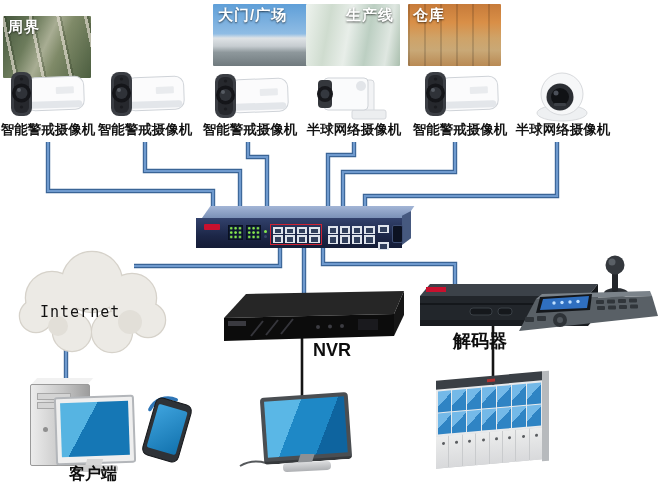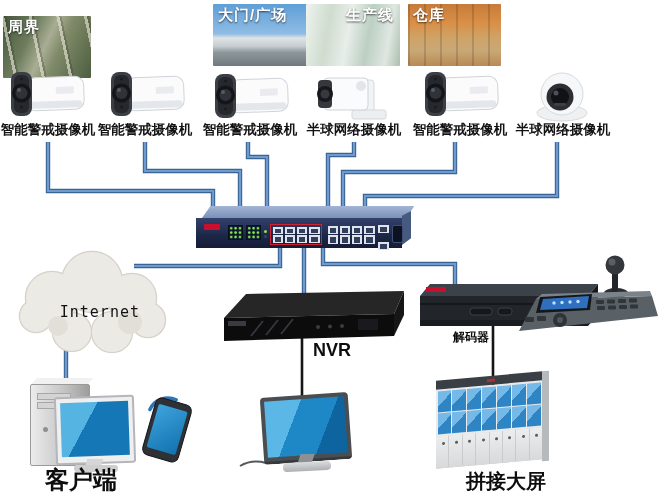--- a/index.html
+++ b/index.html
@@ -85,21 +85,21 @@
   .phone-screen{position:absolute;left:3px;top:6px;right:3px;bottom:7px;border-radius:2px;
                 background:linear-gradient(135deg,#3ea3dd,#1272ae);}
   .disp{left:262px;top:395px;width:88px;height:64px;background:#4a4e52;border-radius:4px;
         transform:rotate(-4deg);border-bottom:3px solid #36393c;}
   .disp-screen{position:absolute;left:4px;top:4px;right:4px;bottom:4px;
                background:linear-gradient(115deg,#5ab7e6 0 35%,#1e88c6 35% 70%,#0e649f 70%);}
   .disp-neck{left:299px;top:454px;width:14px;height:10px;background:#8d9094;transform:skewX(-18deg);}
   .disp-base{left:283px;top:462px;width:48px;height:9px;border-radius:4px;
              background:linear-gradient(#dcdddf,#aeb0b3);transform:rotate(-3deg);}
 
-  .internet-label{left:40px;top:303px;width:100px;text-align:right;color:#111;
+  .internet-label{left:40px;top:303px;width:100px;text-align:left;color:#111;
                   font-family:"DejaVu Sans Mono","Liberation Mono",monospace;
                   font-size:15px;letter-spacing:1px;}
 </style>
 </head>
 <body>
 
 <div class="stage">
 
   <svg width="660" height="496">
     <g fill="none" stroke="#3a6496" stroke-width="4.4">
@@ -306,21 +306,21 @@
       <div class="port"></div>
         <div class="port"></div>
     </div>
     <div class="abs port uplink" style="left:182px"></div>
     <div class="abs port uplink" style="left:182px;top:16px"></div>
     <div class="abs sfp"></div>
   </div>
 
   <div class="abs internet-label">Internet</div>
   <div class="dev-label" style="left:291px;top:340px;width:60px;font-size:18px">NVR</div>
-  <div class="dev-label" style="left:389px;top:329px;width:100px;font-size:12px">解码器</div>
+  <div class="dev-label" style="left:407px;top:329px;width:100px;font-size:18px">解码器</div>
 
   <div class="abs pc-towertop"></div>
   <div class="abs pc-tower">
     <div class="abs pc-slot" style="top:8px"></div>
     <div class="abs pc-slot" style="top:17px"></div>
     <div class="abs pc-btn"></div>
   </div>
   <div class="abs pc-monitor">
     <div class="pc-screen"></div>
   </div>
@@ -361,16 +361,15 @@
       <div class="vbase-cell"></div>
         <div class="vbase-cell"></div>
       <div class="vbase-cell"></div>
         <div class="vbase-cell"></div>
       <div class="vbase-cell"></div>
         <div class="vbase-cell"></div>
     </div>
     <div class="vwall-side"></div>
   </div>
 
-  <div class="dev-label" style="left:17px;top:464px;width:100px;font-size:24px">客户端</div>
-  <div class="dev-label" style="left:446px;top:468px;width:100px;font-size:20px">拼接大屏</div>
+  <div class="dev-label" style="left:17px;top:464px;width:100px;font-size:16px">客户端</div>
 
 </div>
 
 </body></html>

